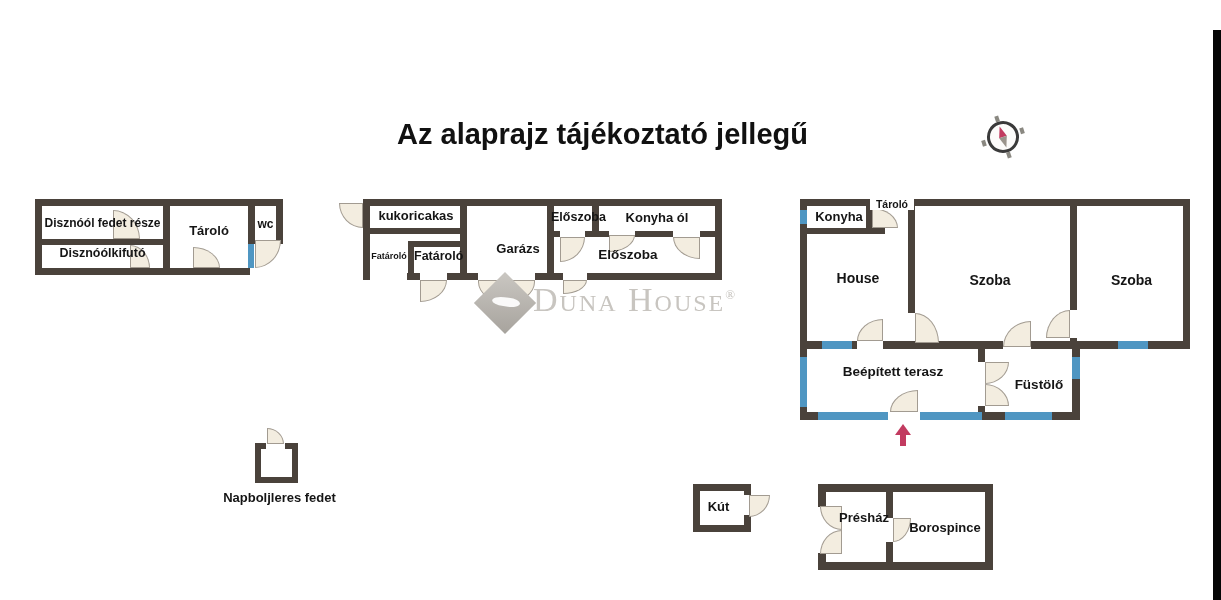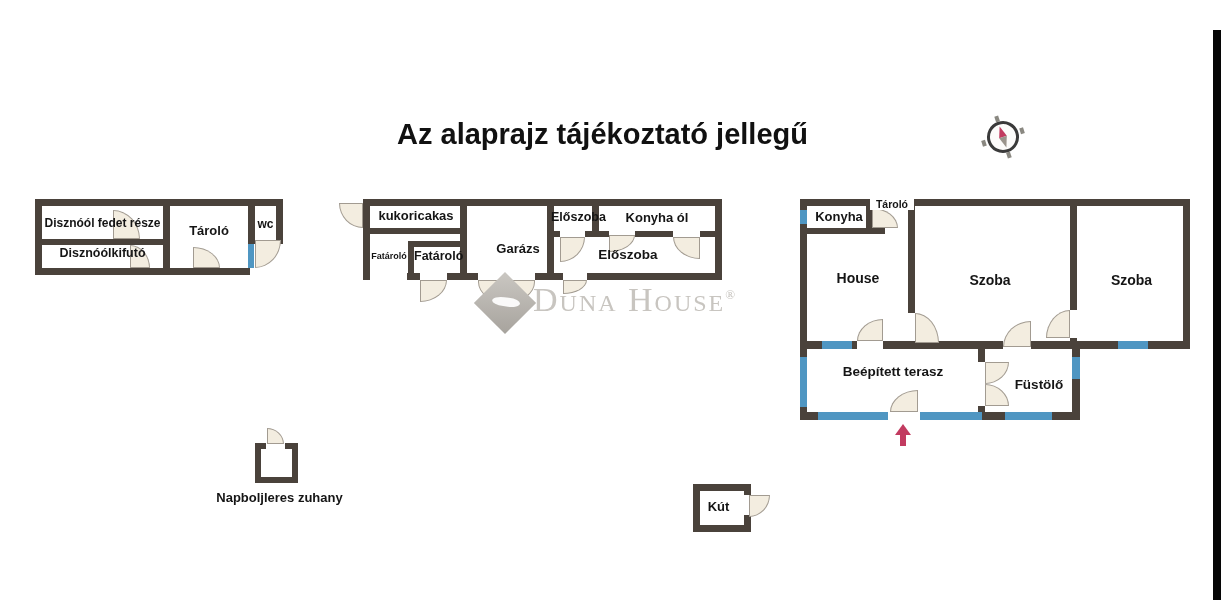--- a/index.html
+++ b/index.html
@@ -166,29 +166,43 @@
   <div class="bld" style="left:693px;top:484px;width:58px;height:48px;">
     <div class="w" style="left:0;top:0;width:58px;height:7px;"></div>
     <div class="w" style="left:0;top:0;width:7px;height:48px;"></div>
     <div class="w" style="left:0;top:41px;width:58px;height:7px;"></div>
     <div class="w" style="left:51px;top:0;width:7px;height:48px;"></div>
     <div class="gap" style="left:51px;top:11px;width:7px;height:20px;"></div>
     <div class="door r-br" style="left:56px;top:11px;width:21px;height:22px;"></div>
     <div class="lbl" style="left:0;top:16px;width:51px;font-size:13px;">Kút</div>
   </div>
 
+  <div class="bld" style="left:818px;top:484px;width:175px;height:86px;">
+    <div class="w" style="left:0;top:0;width:175px;height:8px;"></div>
+    <div class="w" style="left:0;top:0;width:8px;height:86px;"></div>
+    <div class="gap" style="left:0;top:23px;width:8px;height:46px;"></div>
+    <div class="w" style="left:0;top:78px;width:175px;height:8px;"></div>
+    <div class="w" style="left:167px;top:0;width:8px;height:86px;"></div>
+    <div class="w" style="left:68px;top:8px;width:7px;height:70px;"></div>
+    <div class="gap" style="left:68px;top:34px;width:7px;height:24px;"></div>
+    <div class="door r-bl" style="left:2px;top:22px;width:22px;height:24px;"></div>
+    <div class="door r-tl" style="left:2px;top:46px;width:22px;height:24px;"></div>
+    <div class="door r-br" style="left:75px;top:34px;width:18px;height:24px;"></div>
+    <div class="lbl" style="left:13px;top:27px;width:66px;font-size:13px;">Présház</div>
+    <div class="lbl" style="left:88px;top:37px;width:78px;font-size:13px;">Borospince</div>
+  </div>
 
   <div class="bld" style="left:255px;top:427px;width:44px;height:56px;">
     <div class="w" style="left:0;top:16px;width:43px;height:6px;"></div>
     <div class="gap" style="left:11px;top:16px;width:19px;height:6px;"></div>
     <div class="w" style="left:0;top:16px;width:6px;height:40px;"></div>
     <div class="w" style="left:37px;top:16px;width:6px;height:40px;"></div>
     <div class="w" style="left:0;top:50px;width:43px;height:6px;"></div>
     <div class="door r-tr" style="left:12px;top:1px;width:17px;height:16px;"></div>
   </div>
-  <div class="lbl" style="left:197px;top:491px;width:165px;font-size:13px;">Napboljleres zuhany</div>
+  <div class="lbl" style="left:197px;top:491px;width:165px;font-size:13px;">Napboljleres fedet</div>
 
   <div class="wm-diamond">
     <div class="wm-swoosh"></div>
   </div>
   <div class="wm-text"><span>Duna House</span><span class="wm-reg">®</span></div>
 
 </div>
 
 </body></html>

